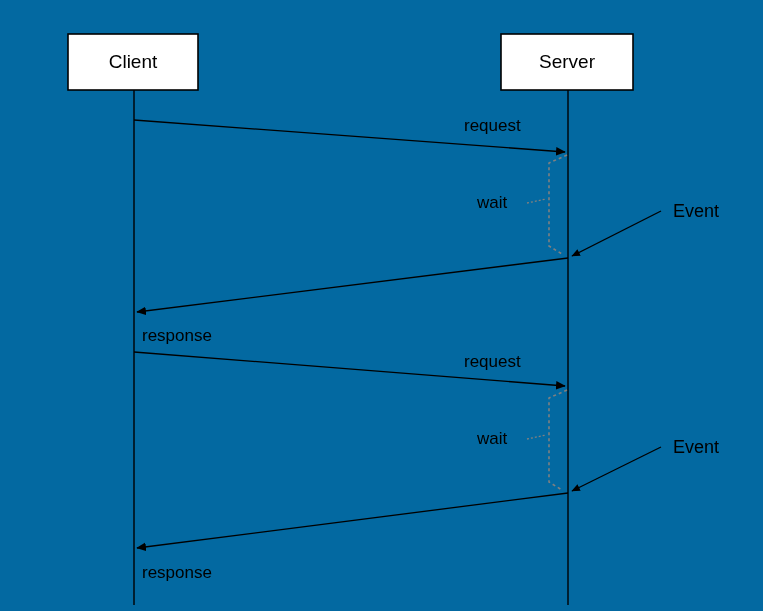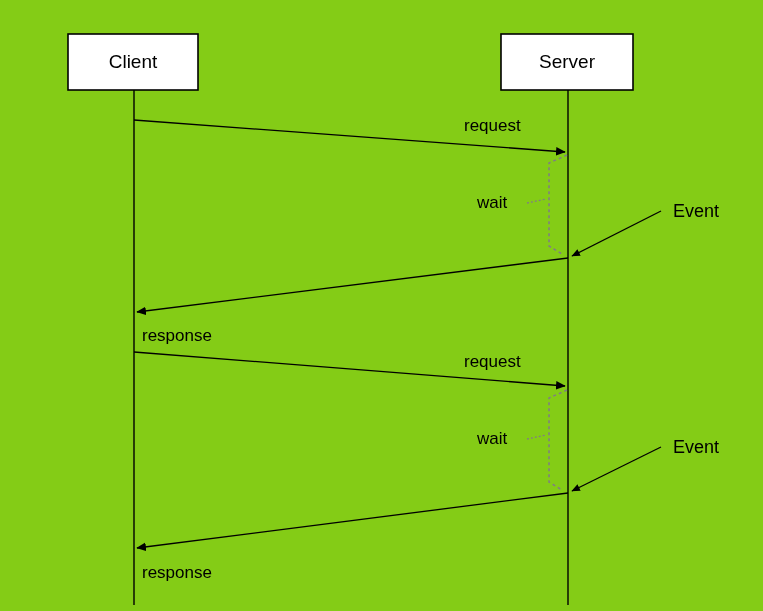--- a/index.html
+++ b/index.html
@@ -8,21 +8,21 @@
     background: #ffffff;
   }
   body {
     font-family: "Liberation Sans", sans-serif;
     color: #000000;
   }
   #canvas {
     position: relative;
     width: 763px;
     height: 611px;
-    background: #84cc16;
+    background: #0369a1;
     overflow: hidden;
   }
   #diagram-svg {
     position: absolute;
     left: 0;
     top: 0;
     width: 763px;
     height: 611px;
   }
   .participant-label {

